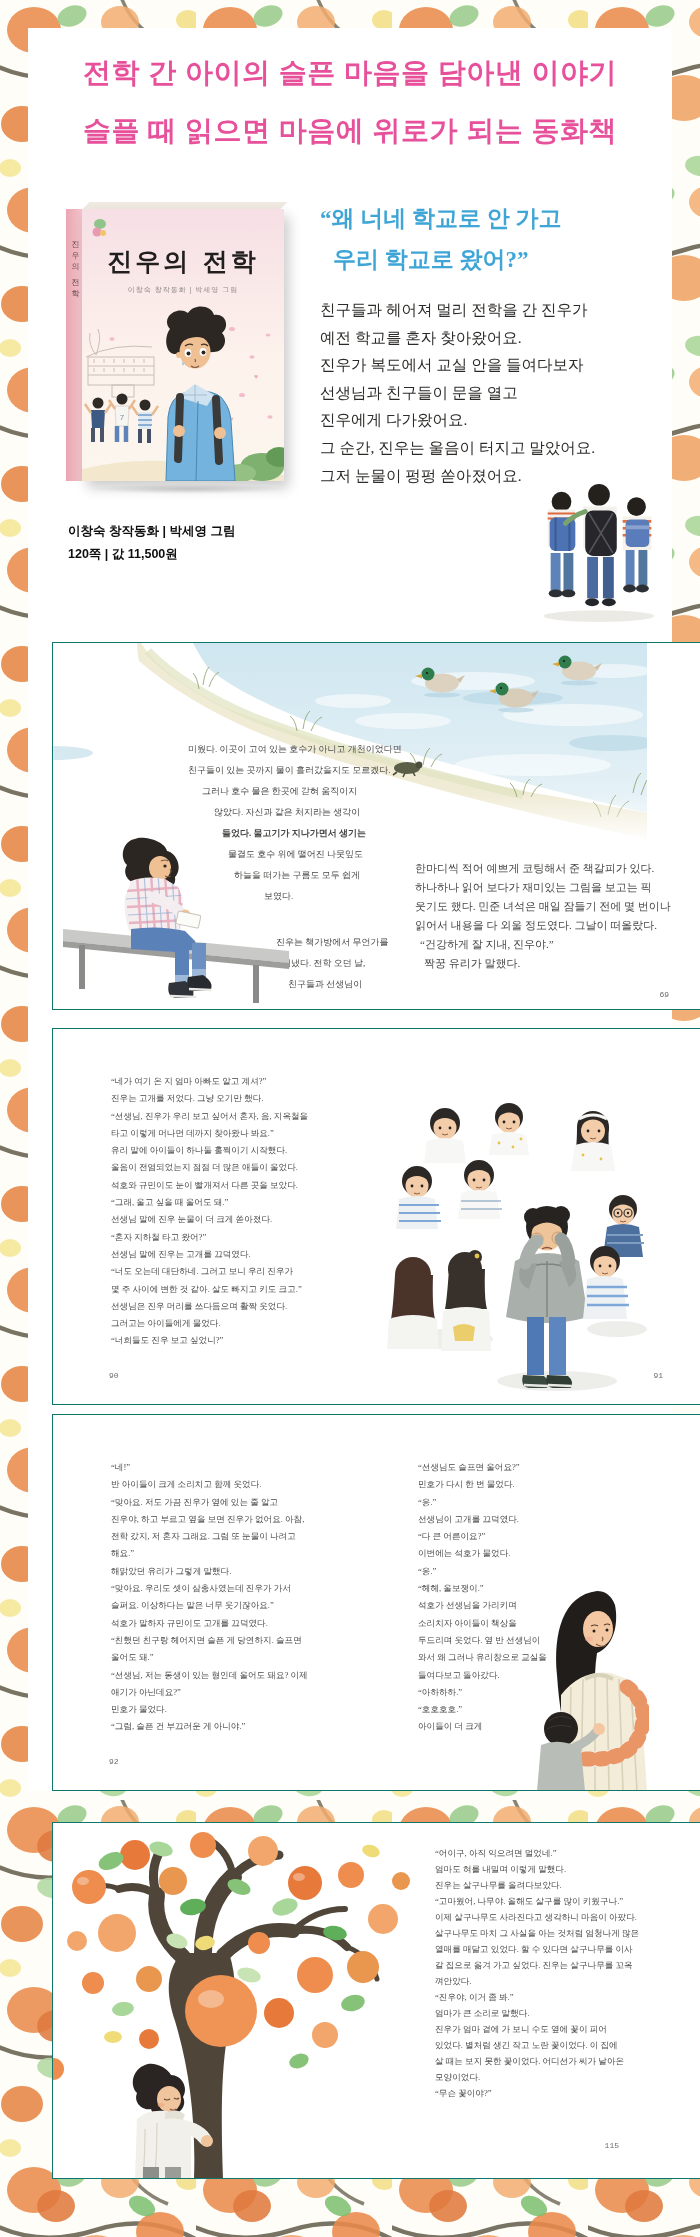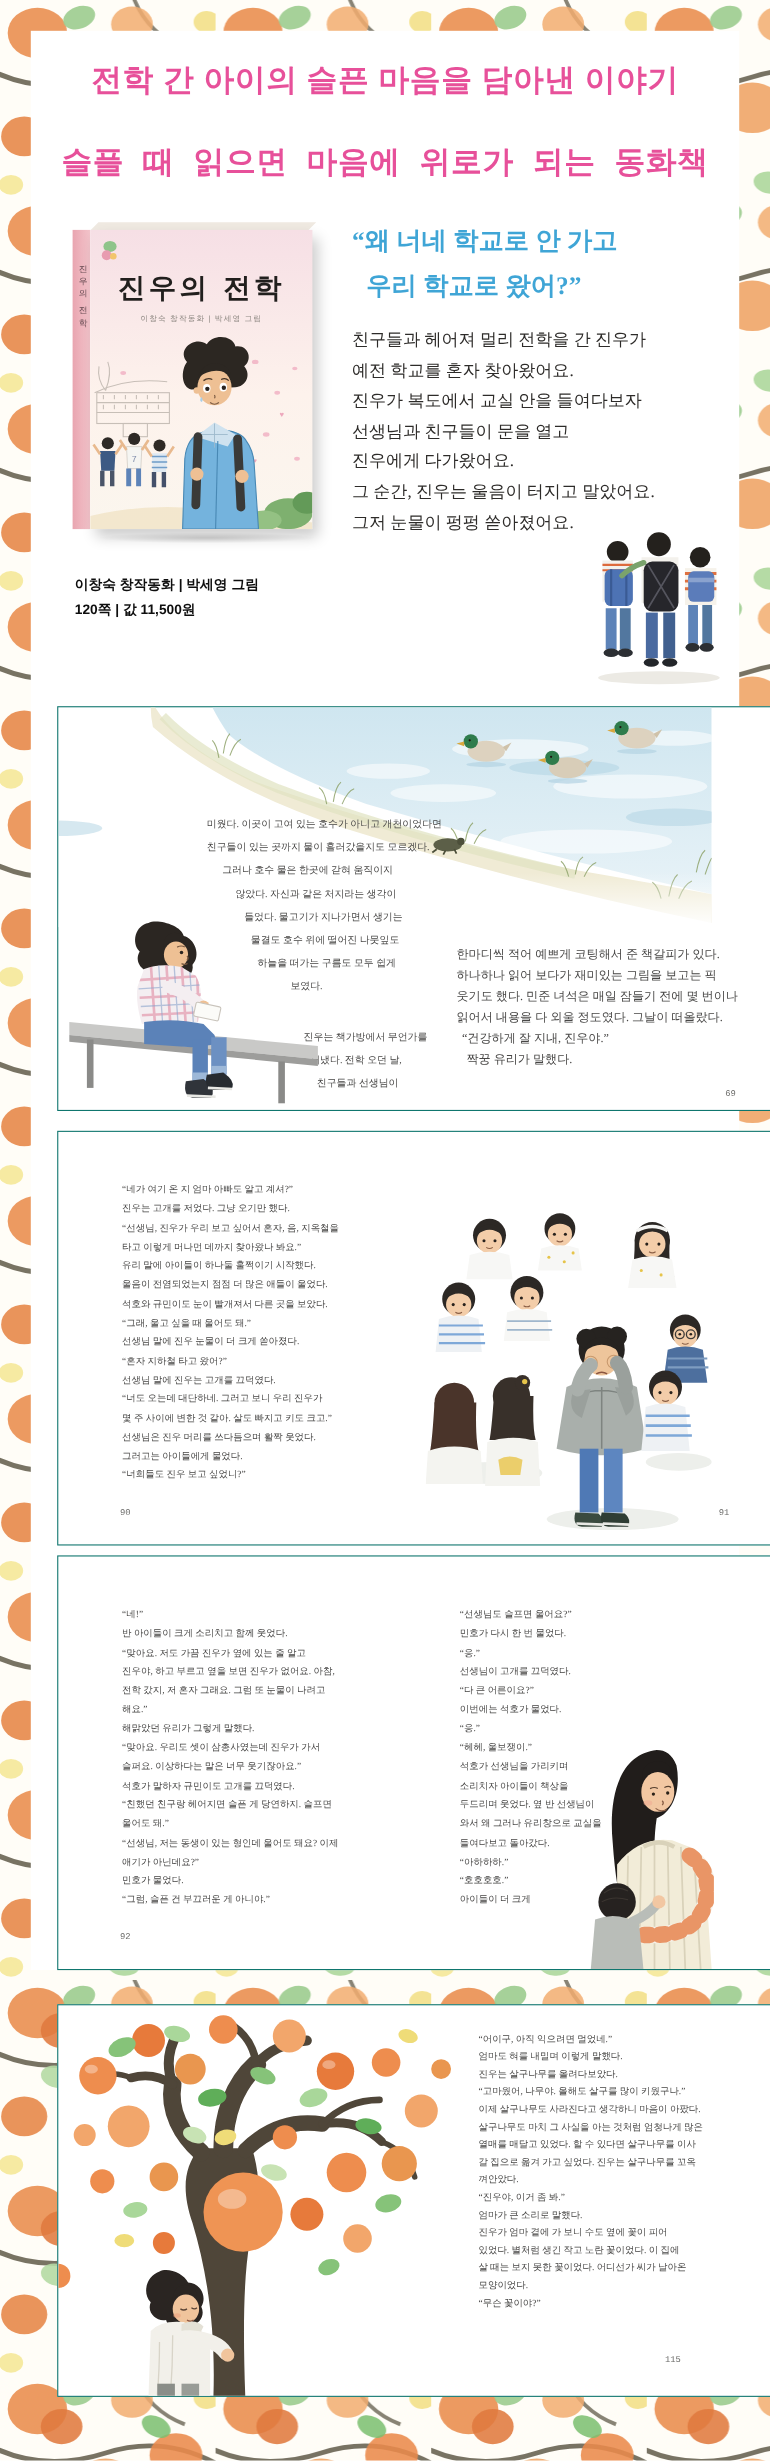--- a/index.html
+++ b/index.html
@@ -3,21 +3,21 @@
 <meta charset="utf-8">
 <style>
   html,body{margin:0;padding:0;}
   body{width:700px;height:2237px;position:relative;font-family:"Liberation Sans",sans-serif;background:#fff;}
   #page{position:relative;width:700px;height:2237px;overflow:hidden;}
   .bg-art{position:absolute;left:0;top:0;width:700px;height:2237px;}
   .panel{position:absolute;left:28px;width:644px;background:#ffffff;}
   #panelA{top:28px;height:1763px;}
   .headline{position:absolute;width:644px;text-align:center;font-weight:800;font-size:28px;letter-spacing:0.5px;color:#e7509a;}
   #headline1{top:26px;}
-  #headline2{top:100px;font-family:Liberation Mono, monospace;}
+  #headline2{top:84px;}
   
   .cover-wrap{position:absolute;left:38px;top:172px;width:226px;height:288px;}
   .cover-topedge{position:absolute;left:20px;top:2px;width:198px;height:7px;background:#efe9e1;transform:skewX(-45deg);}
   .cover-spine{position:absolute;left:0;top:9px;width:16px;height:272px;background:linear-gradient(90deg,#e9a5b0,#f3c4cb);display:flex;align-items:flex-start;justify-content:center;}
   .spine-text{writing-mode:vertical-rl;font-size:8px;letter-spacing:3px;color:#6a4e55;margin-top:26px;font-family:"Liberation Serif",serif;}
   .cover-front{position:absolute;left:16px;top:9px;width:202px;height:272px;background:linear-gradient(180deg,#f6dfe5 0%,#fdf2ec 55%,#fbf6ee 100%);box-shadow:5px 7px 12px rgba(0,0,0,0.20);overflow:hidden;}
   .cover-title{margin-top:36px;text-align:center;font-family:"DejaVu Serif",serif;font-weight:bold;font-size:25px;letter-spacing:3px;color:#211f1d;}
   .cover-credit{margin-top:7px;text-align:center;font-size:7px;letter-spacing:1px;color:#8d8781;}
   .cover-art{position:absolute;left:0;bottom:0;width:202px;height:182px;}
   .pub-logo{position:absolute;left:8px;top:7px;width:20px;height:24px;}
@@ -33,21 +33,21 @@
   #spread1{top:642px;height:368px;}
   #spread2{top:1028px;height:377px;padding-left:16px;}
   #spread3{top:1414px;height:377px;}
   #spread4{top:1822px;height:357px;padding-left:16px;}
   .tl{white-space:nowrap;}
   .booktext{position:absolute;font-family:"Liberation Serif",serif;color:#474645;}
   .s1-scene{position:absolute;left:0;top:0;width:594px;height:200px;}
   .s1-left{left:135px;top:96px;font-size:9px;line-height:21px;}
   .s1-left .tl:nth-child(3){margin-left:14px;}
   .s1-left .tl:nth-child(4){margin-left:26px;}
-  .s1-left .tl:nth-child(5){margin-left:34px;}
+  .s1-left .tl:nth-child(5){margin-left:34px;font-weight:bold;}
   .s1-left .tl:nth-child(6){margin-left:40px;}
   .s1-left .tl:nth-child(7){margin-left:46px;}
   .s1-left .tl:nth-child(8){margin-left:76px;}
   .s1-left .tl:nth-child(9){margin-left:88px;margin-top:25px;}
   .s1-left .tl:nth-child(10){margin-left:94px;}
   .s1-left .tl:nth-child(11){margin-left:100px;}
   .s1-right{left:362px;top:216px;font-size:11px;line-height:19px;}
   .s1-right .tl:nth-child(5){margin-left:5px;}
   .s1-right .tl:nth-child(6){margin-left:9px;}
   .bench-art{position:absolute;left:4px;top:180px;width:238px;height:184px;}

